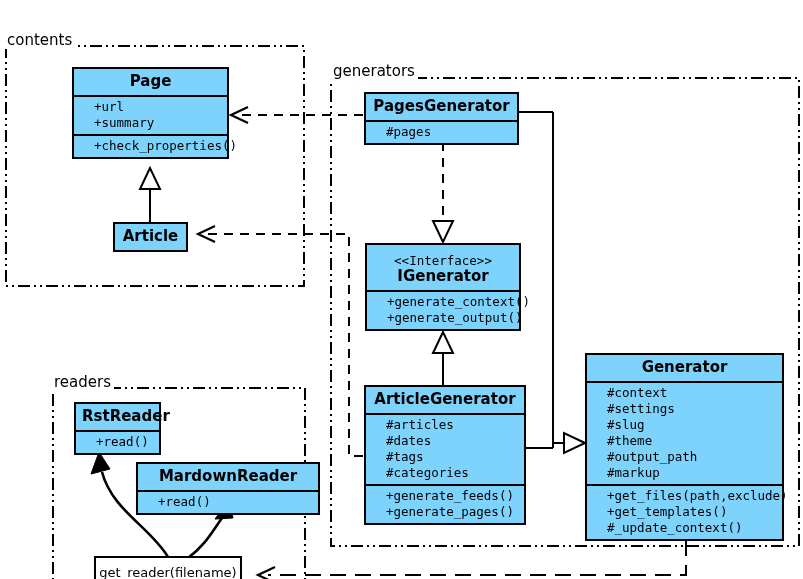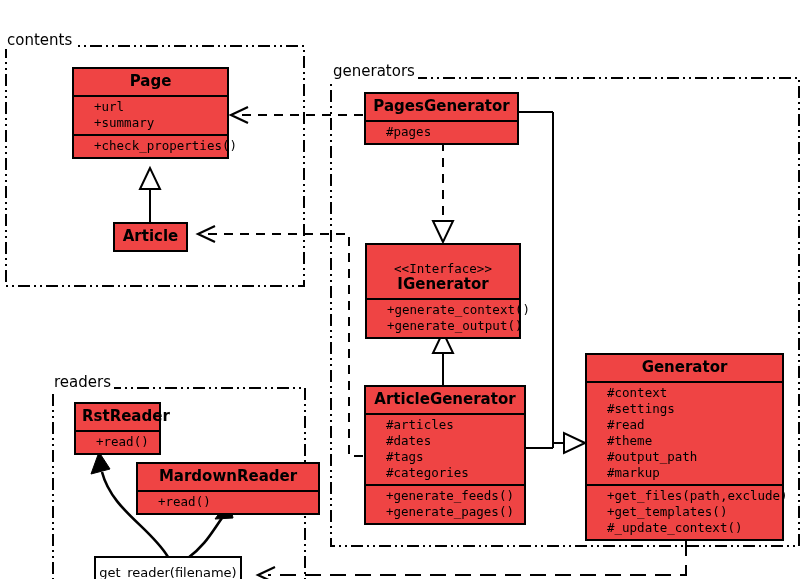--- a/index.html
+++ b/index.html
@@ -9,40 +9,40 @@
     color:#000000;
     position:relative;
     overflow:hidden;
   }
   #stage{position:absolute;left:0;top:0;width:803px;height:579px;margin-top:32px;}
   svg.layer{position:absolute;left:0;top:0;width:803px;height:579px;}
 
   
   .clsbox{
     position:absolute;
-    background:#ef4444;
+    background:#7dd3fc;
     border:2px solid #000;
     box-sizing:border-box;
     z-index:5;
   }
   .cls-name{
     font-weight:bold;
     font-size:15px;
     text-align:center;
     padding:4px 6px 5px 6px;
     line-height:17px;
     font-family:"DejaVu Sans", sans-serif;
   }
   .cls-stereo{
     font-weight:normal;
     font-size:12.5px;
     text-align:center;
     font-family:"DejaVu Sans Mono", monospace;
     line-height:15px;
-    padding-top:16px;
+    padding-top:8px;
   }
   .cls-sep{border-top:2px solid #000;}
   .cls-list{
     padding:2px 3px 3px 20px;
     font-family:"DejaVu Sans Mono", monospace;
     font-size:12.5px;
     line-height:16px;
     white-space:nowrap;
   }
   .cls-list div{white-space:nowrap;}
@@ -186,21 +186,21 @@
       <div>+generate_feeds()</div>
       <div>+generate_pages()</div>
     </div>
   </div>
 
   <div class="clsbox" style="left:585px;top:321px;width:199px;">
     <div class="cls-name">Generator</div>
     <div class="cls-list cls-sep">
       <div>#context</div>
       <div>#settings</div>
-      <div>#read</div>
+      <div>#slug</div>
       <div>#theme</div>
       <div>#output_path</div>
       <div>#markup</div>
     </div>
     <div class="cls-list cls-sep">
       <div>+get_files(path,exclude)</div>
       <div>+get_templates()</div>
       <div>#_update_context()</div>
     </div>
   </div>

